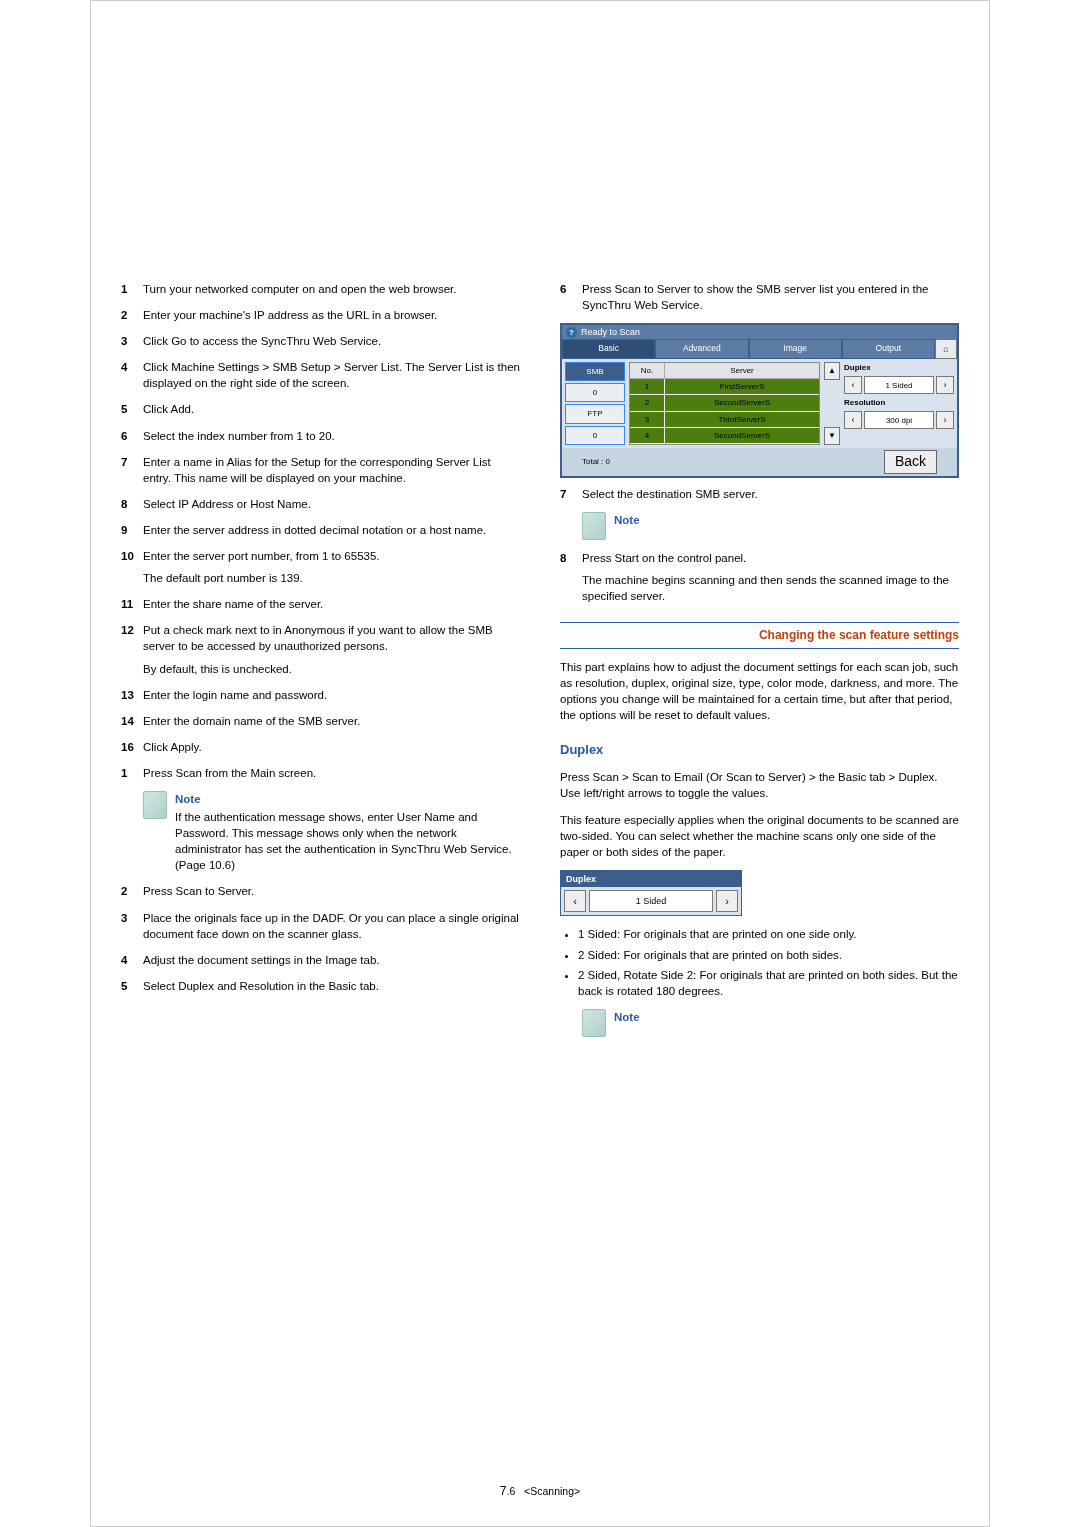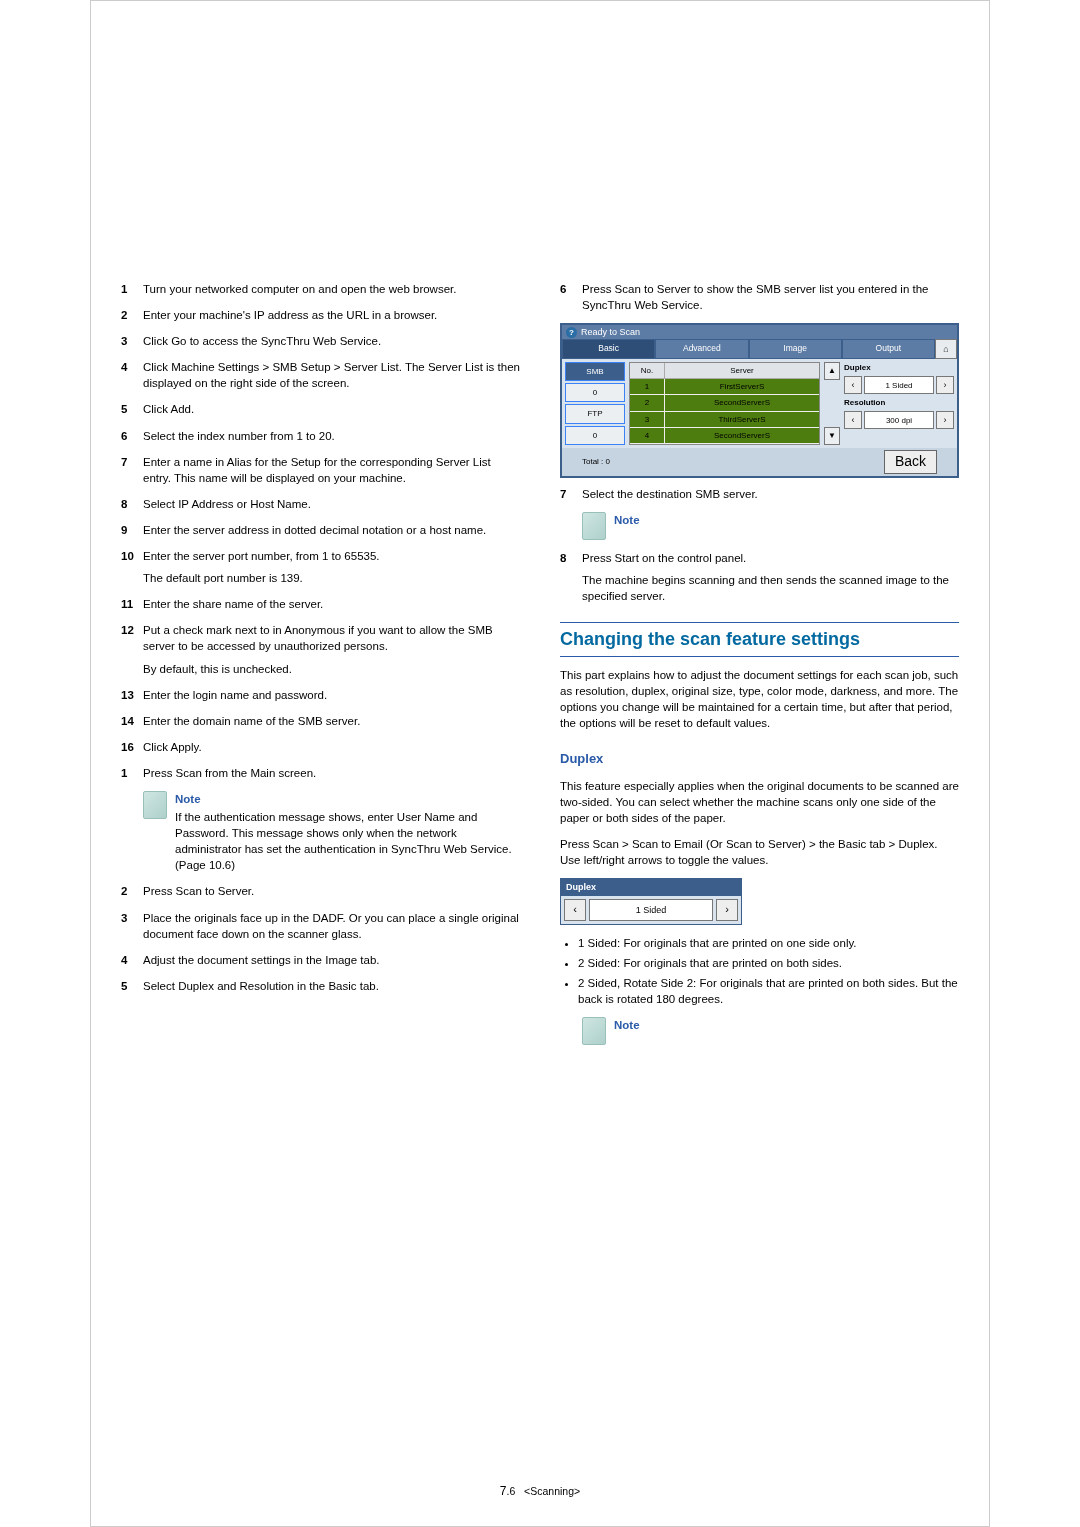--- a/index.html
+++ b/index.html
@@ -49,24 +49,24 @@
   .ol-body p { margin: 0 0 6px 0; }
   .ol-body p:last-child { margin-bottom: 0; }
   b { font-weight: normal; }
   .subheading {
     color: #2a5aa8;
     font-weight: bold;
     font-size: 13px;
     margin: 18px 0 10px 0;
   }
   .heading {
-    color: #0369a1;
+    color: #c2410c;
     font-weight: bold;
-    font-size: 18px;
-    text-align: left;
+    font-size: 12px;
+    text-align: right;
     margin: 18px 0 10px 0;
     border-top: 1px solid #2a5aa8;
     border-bottom: 1px solid #2a5aa8;
     padding: 4px 0;
   }
   .note {
     display: flex;
     gap: 8px;
     margin: 6px 0 10px 22px;
   }
@@ -519,22 +519,22 @@
             </div>
           </div>
         </div>
 
       <div class="heading">Changing the scan feature settings</div>
 
       <p class="para">This part explains how to adjust the document settings for each scan job, such as resolution, duplex, original size, type, color mode, darkness, and more. The options you change will be maintained for a certain time, but after that period, the options will be reset to default values.</p>
 
       <div class="subheading">Duplex</div>
 
+      <p class="para" id="duplex-para2">Press <b>Scan</b> &gt; <b>Scan to Email</b> (Or <b>Scan to Server</b>) &gt; the <b>Basic</b> tab &gt; <b>Duplex</b>. Use left/right arrows to toggle the values.</p>
       <p class="para">This feature especially applies when the original documents to be scanned are two-sided. You can select whether the machine scans only one side of the paper or both sides of the paper.</p>
-      <p class="para" id="duplex-para2">Press <b>Scan</b> &gt; <b>Scan to Email</b> (Or <b>Scan to Server</b>) &gt; the <b>Basic</b> tab &gt; <b>Duplex</b>. Use left/right arrows to toggle the values.</p>
 
       <div class="duplex-ui">
         <div class="duplex-title">Duplex</div>
         <div class="duplex-row">
           <div class="dup-btn">‹</div>
           <div class="dup-val">1 Sided</div>
           <div class="dup-btn">›</div>
         </div>
       </div>
 

